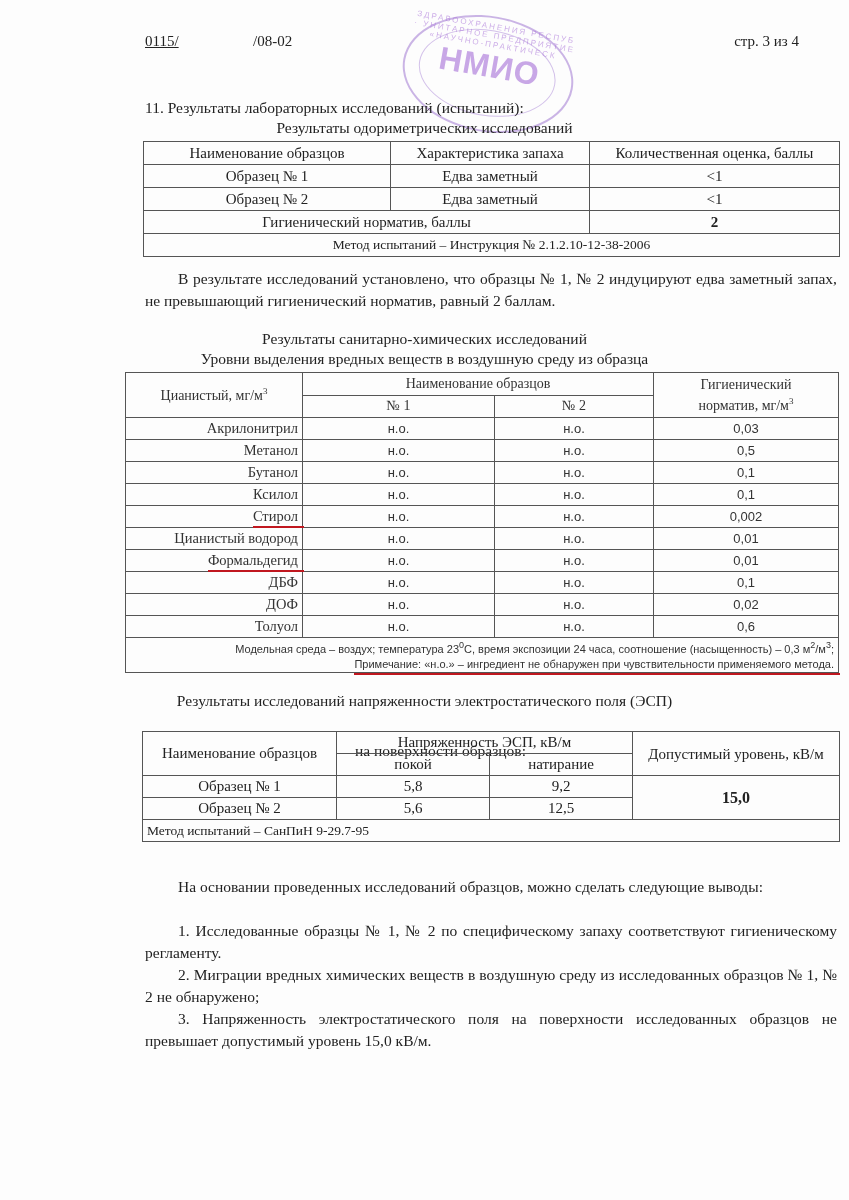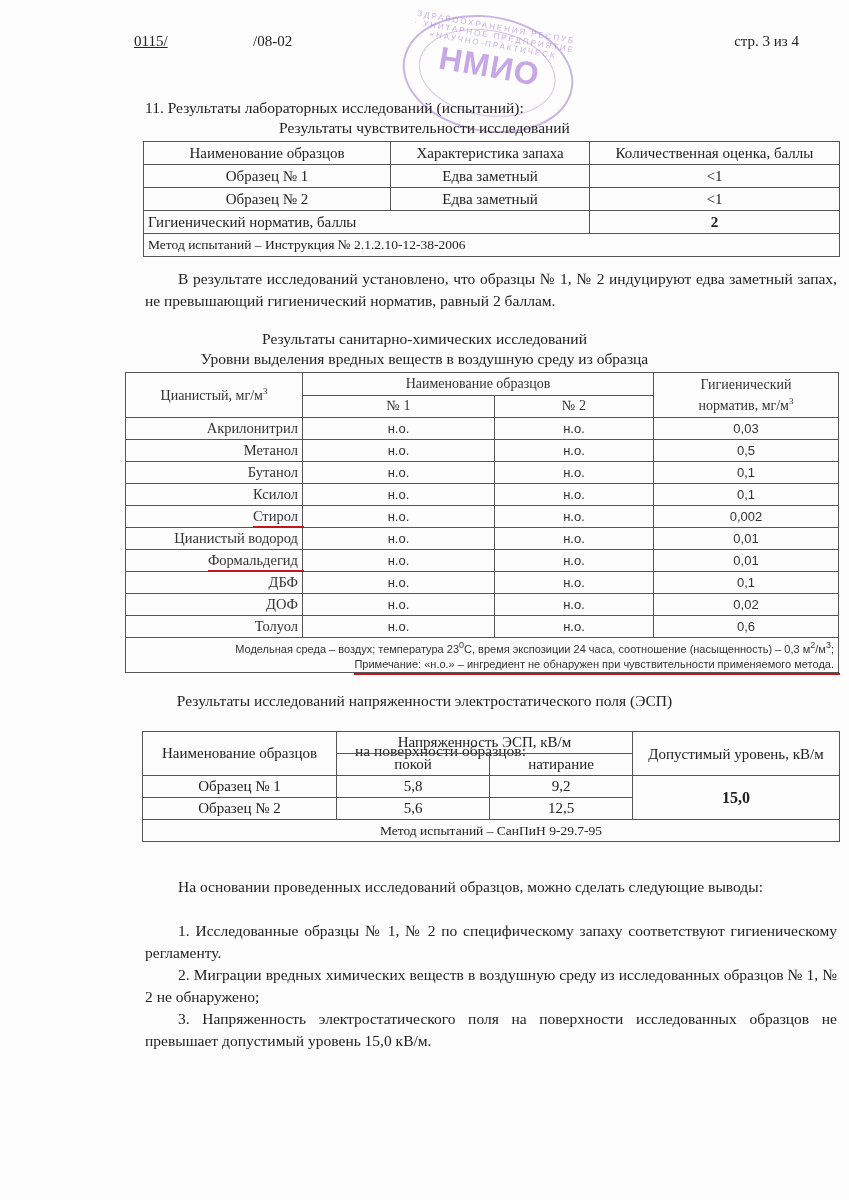--- a/index.html
+++ b/index.html
@@ -3,21 +3,21 @@
 <meta charset="utf-8">
 <style>
   html, body { margin: 0; padding: 0; }
   body {
     width: 849px; height: 1200px; background: #fdfdfd;
     position: relative; overflow: hidden;
     font-family: "Liberation Serif", serif; color: #222;
   }
   .abs { position: absolute; }
   .hdr { font-size: 15px; top: 33px; }
-  #doc-number-left { left: 134px; text-decoration: underline; }
+  #doc-number-left { left: 145px; text-decoration: underline; }
   #doc-number-right { left: 253px; }
   #page-number { right: 50px; }
 
   .stamp {
     position: absolute; left: 402px; top: 16px; width: 168px; height: 112px;
     border: 2px solid rgba(160,120,210,0.55); border-radius: 50%;
     transform: rotate(10deg);
   }
   .stamp-inner {
     position: absolute; left: 14px; top: 12px; width: 136px; height: 84px;
@@ -35,59 +35,59 @@
   }
 
   .section-title { left: 145px; top: 99px; font-size: 15.5px; }
   .caption { position: absolute; left: 0; width: 849px; text-align: center; font-size: 15.5px; }
 
   table { border-collapse: collapse; position: absolute; }
   td, th { border: 1px solid #555; font-weight: normal; padding: 0 4px; }
 
   #odor-table { left: 143px; top: 141px; width: 697px; font-size: 15px; }
   #odor-table td { height: 22px; text-align: center; }
-  #odor-table td.left { text-align: left; }
+  #odor-table td.left { text-align: center; }
   #odor-table td.small { font-size: 13.5px; }
   #odor-table .bold { font-weight: bold; }
 
   .para { position: absolute; left: 145px; width: 692px; font-size: 15.5px; line-height: 22px; text-align: justify; }
   .indent { text-indent: 33px; }
 
   #chem-table { left: 125px; top: 372px; width: 714px; font-family: "Liberation Sans", sans-serif; font-size: 13px; }
   #chem-table td { height: 21px; text-align: center; color: #333; }
   #chem-table td.name { text-align: right; font-family: "Liberation Serif", serif; font-size: 14.5px; padding-left: 4px; }
   #chem-table td.hd { font-family: "Liberation Serif", serif; font-size: 14px; }
   #chem-table td.note { text-align: right; font-size: 11px; height: 34px; line-height: 15px; padding-left: 4px; }
   .underline-red { position: relative; display: inline-block; }
   .underline-red::after {
     content: ""; position: absolute; left: 0; right: -6px; bottom: -3px; height: 2px; background: #c0171f;
   }
 
   #esp-table { left: 142px; top: 731px; width: 698px; font-size: 15px; }
   #esp-table td { height: 21px; text-align: center; }
-  #esp-table td.left { text-align: center; font-size: 13.5px; }
+  #esp-table td.left { text-align: left; font-size: 13.5px; }
   #esp-table .bold { font-weight: bold; font-size: 16px; }
   sup { font-size: 9px; }
 </style>
 </head>
 <body>
 
 <div class="abs hdr" id="doc-number-left">0115/</div>
 <div class="abs hdr" id="doc-number-right">/08-02</div>
 <div class="abs hdr" id="page-number">стр. 3 из 4</div>
 
 <div class="stamp">
   <div class="stamp-inner"></div>
   <div class="stamp-ring">ЗДРАВООХРАНЕНИЯ РЕСПУБ · УНИТАРНОЕ ПРЕДПРИЯТИЕ «НАУЧНО-ПРАКТИЧЕСК</div>
   <div class="stamp-text">НМИО</div>
 </div>
 
 <div class="abs section-title">11. Результаты лабораторных исследований (испытаний):</div>
 
-<div class="caption" style="top:119px;">Результаты чувствительности исследований</div>
+<div class="caption" style="top:119px;">Результаты одориметрических исследований</div>
 <table id="odor-table">
   <tbody>
       <tr>
     <td style="width:238px">Наименование образцов</td>
     <td style="width:190px">Характеристика запаха</td>
     <td>Количественная оценка, баллы</td>
   </tr>
   <tr>
     <td>Образец № 1</td>
     <td>Едва заметный</td>

